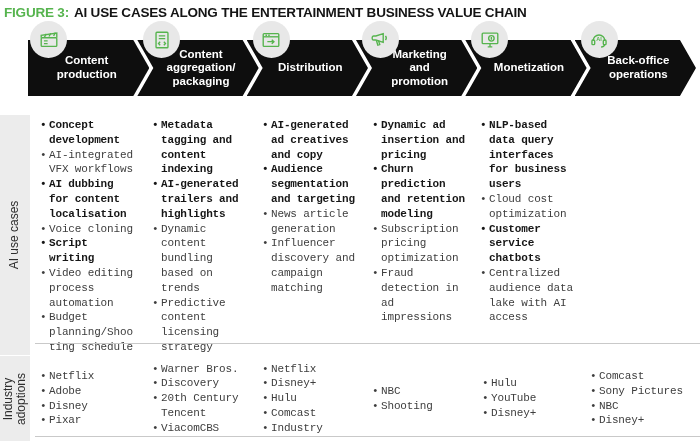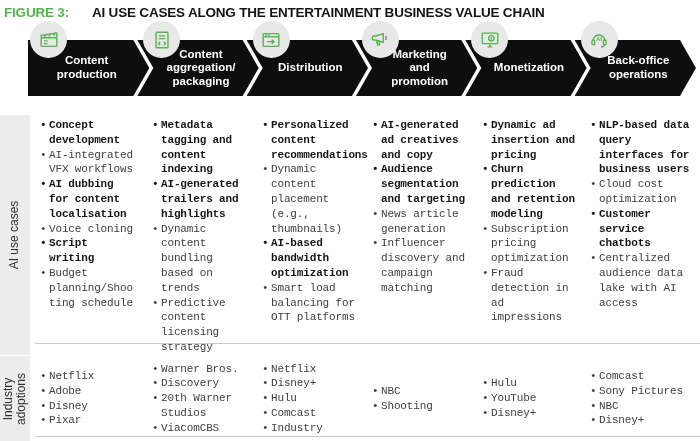--- a/index.html
+++ b/index.html
@@ -1,21 +1,21 @@
 <!DOCTYPE html>
 <html><head>
 <meta charset="utf-8">
 <style>
   html,body{margin:0;padding:0;background:#fff;}
   body{width:700px;height:441px;position:relative;font-family:"Liberation Sans",sans-serif;overflow:hidden;}
 
   
   .fig-title{position:absolute;top:5px;left:4px;font-size:13.5px;font-weight:bold;
     letter-spacing:-0.2px;color:#141414;white-space:nowrap;}
-  .fig-title .fig-label{color:#56b44e;margin-right:23px;}
+  .fig-title .fig-label{color:#56b44e;margin-right:5px;}
 
   
   .arrow-band{position:absolute;left:28px;top:40px;width:668px;height:56px;display:flex;}
   .seg{flex:1;position:relative;}
   .seg + .seg{margin-left:-12px;}
   .seg .shape{position:absolute;inset:0;background:#0e0e0e;
     clip-path:polygon(16px 50%,0 0,calc(100% - 16px) 0,100% 50%,calc(100% - 16px) 100%,0 100%);}
   .seg:first-child .shape{clip-path:polygon(0 0,calc(100% - 16px) 0,100% 50%,calc(100% - 16px) 100%,0 100%);}
   .seg .label{position:absolute;inset:0;display:flex;align-items:center;justify-content:center;
     color:#fff;font-size:11.5px;font-weight:bold;line-height:1.18;text-align:center;
@@ -152,41 +152,34 @@
     <span class="side-label one">AI use cases</span>
   </div>
 
   <div class="cell c0">
     <ul>
       <li class="bold">Concept development</li>
       <li>AI-integrated VFX workflows</li>
       <li class="bold">AI dubbing for content localisation</li>
       <li>Voice cloning</li>
       <li class="bold">Script writing</li>
+      <li>Video editing process automation</li>
       <li>Budget planning/Shooting schedule</li>
     </ul>
   </div>
 
   <div class="cell c1">
     <ul>
       <li class="bold">Metadata tagging and content indexing</li>
       <li class="bold">AI-generated trailers and highlights</li>
       <li>Dynamic content bundling based on trends</li>
       <li>Predictive content licensing strategy</li>
     </ul>
   </div>
 
-  <div class="cell c2">
-    <ul>
-      <li class="bold">Personalized content recommendations</li>
-      <li>Dynamic content placement (e.g., thumbnails)</li>
-      <li class="bold">AI-based bandwidth optimization</li>
-      <li>Smart load balancing for OTT platforms</li>
-    </ul>
-  </div>
 
   <div class="cell c3">
     <ul>
       <li class="bold">AI-generated ad creatives and copy</li>
       <li class="bold">Audience segmentation and targeting</li>
       <li>News article generation</li>
       <li>Influencer discovery and campaign matching</li>
     </ul>
   </div>
 
@@ -222,21 +215,21 @@
       <li>Adobe</li>
       <li>Disney</li>
       <li>Pixar</li>
     </ul>
   </div>
 
   <div class="cell c1">
     <ul>
       <li>Warner Bros.</li>
       <li>Discovery</li>
-      <li>20th Warner Studios</li>
+      <li>20th Century Tencent</li>
       <li>ViacomCBS</li>
     </ul>
   </div>
 
   <div class="cell c2">
     <ul>
       <li>Netflix</li>
       <li>Disney+</li>
       <li>Hulu</li>
       <li>Comcast</li>

